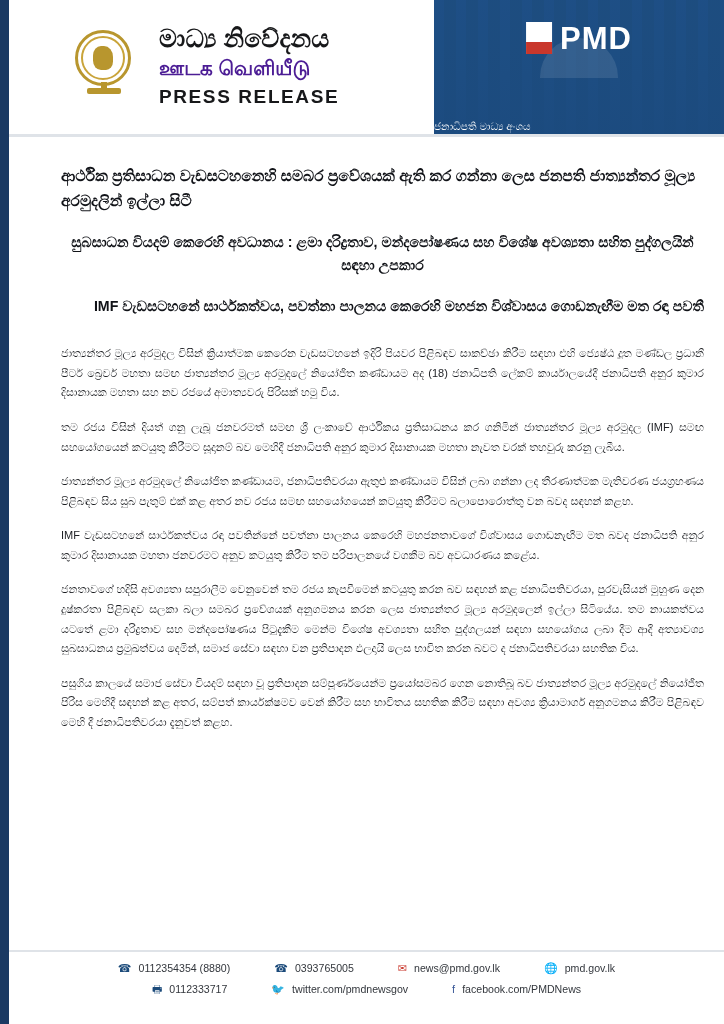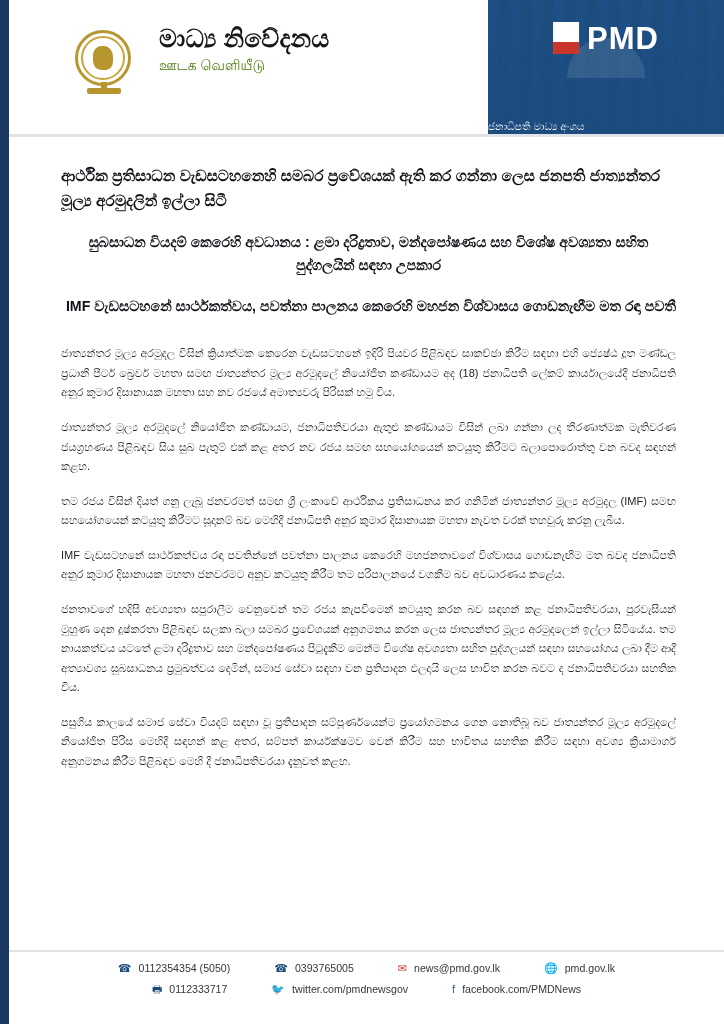--- a/index.html
+++ b/index.html
@@ -83,34 +83,34 @@
     margin-left: 22px;
     line-height: 1.18;
   }
   .title-si {
     font-size: 25px;
     font-weight: bold;
     color: #17181a;
     letter-spacing: .2px;
   }
   .title-ta {
-    font-size: 14px;
-    font-weight: normal;
-    color: #4d7c0f;
+    font-size: 20px;
+    font-weight: bold;
+    color: #4c1d95;
     margin-top: 3px;
   }
   .title-en {
     font-size: 19px;
     font-weight: bold;
     color: #17181a;
     margin-top: 6px;
     letter-spacing: 1.6px;
   }
   .header-right {
-    width: 236px;
+    width: 290px;
     height: 134px;
     position: relative;
     background: #1d4ed8;
     color: #ffffff;
     overflow: hidden;
     flex: none;
   }
   .hr-building {
     position: absolute;
     left: 0; top: 0; right: 0; bottom: 0;
@@ -166,21 +166,21 @@
     margin-top: 43px;
   }
   .pmd-sub .en {
     letter-spacing: .8px;
     font-size: 10px;
     margin-top: 2px;
     padding-left: 25px;
   }
   
   .content {
-    padding: 26px 48px 0 52px;
+    padding: 26px 20px 0 52px;
   }
   .headline {
     font-size: 15.5px;
     font-weight: bold;
     line-height: 1.62;
     color: #111318;
     margin: 0 0 18px 0;
   }
   .subhead {
     font-size: 14.2px;
@@ -250,20 +250,21 @@
       <div class="emblem">
         <div class="ring"></div>
         <div class="ring2"></div>
         <div class="lion"></div>
         <div class="stem"></div>
         <div class="base"></div>
       </div>
       <div class="title-block">
         <div class="title-si">මාධ්‍ය නිවේදනය</div>
         <div class="title-ta">ஊடக வெளியீடு</div>
+        <div class="title-en">PRESS RELEASE</div>
       </div>
     </div>
     <div class="header-right">
       <div class="hr-building"></div>
       <div class="hr-dome"></div>
       <div class="pmd-logo">
         <div class="pmd-mark"></div>
         <div class="pmd-text">PMD</div>
       </div>
       <div class="pmd-sub">
@@ -272,32 +273,32 @@
       </div>
     </div>
   </div>
 
   <div class="content">
     <h1 class="headline">ආර්ථික ප්‍රතිසාධන වැඩසටහනෙහි සමබර ප්‍රවේශයක් ඇති කර ගන්නා ලෙස ජනපති ජාත්‍යන්තර මූල්‍ය අරමුදලින් ඉල්ලා සිටී</h1>
     <h2 class="subhead">සුබසාධන වියදම් කෙරෙහි අවධානය : ළමා දරිද්‍රතාව, මන්දපෝෂණය සහ විශේෂ අවශ්‍යතා සහිත පුද්ගලයින් සඳහා උපකාර</h2>
     <h2 class="subhead2">IMF වැඩසටහනේ සාර්ථකත්වය, පවත්නා පාලනය කෙරෙහි මහජන විශ්වාසය ගොඩනැඟීම මත රඳා පවතී</h2>
 
     <p class="para">ජාත්‍යන්තර මූල්‍ය අරමුදල විසින් ක්‍රියාත්මක කෙරෙන වැඩසටහනේ ඉදිරි පියවර පිළිබඳව සාකච්ඡා කිරීම සඳහා එහි ජ්‍යෙෂ්ඨ දූත මණ්ඩල ප්‍රධානී පීටර් බ්‍රෙවර් මහතා සමඟ ජාත්‍යන්තර මූල්‍ය අරමුදලේ නියෝජිත කණ්ඩායම අද (18) ජනාධිපති ලේකම් කාර්යාලයේදී ජනාධිපති අනුර කුමාර දිසානායක මහතා සහ නව රජයේ අමාත්‍යවරු පිරිසක් හමු විය.</p>
+    <p class="para">තම රජය විසින් දියත් ගනු ලැබූ ජනවරමත් සමඟ ශ්‍රී ලංකාවේ ආර්ථිකය ප්‍රතිසාධනය කර ගනිමින් ජාත්‍යන්තර මූල්‍ය අරමුදල (IMF) සමඟ සහයෝගයෙන් කටයුතු කිරීමට සූදානම් බව මෙහිදී ජනාධිපති අනුර කුමාර දිසානායක මහතා නැවත වරක් තහවුරු කරනු ලැබීය.</p>
     <p class="para">ජාත්‍යන්තර මූල්‍ය අරමුදලේ නියෝජිත කණ්ඩායම, ජනාධිපතිවරයා ඇතුළු කණ්ඩායම විසින් ලබා ගන්නා ලද තීරණාත්මක මැතිවරණ ජයග්‍රහණය පිළිබඳව සිය සුබ පැතුම් එක් කළ අතර නව රජය සමඟ සහයෝගයෙන් කටයුතු කිරීමට බලාපොරොත්තු වන බවද සඳහන් කළහ.</p>
-    <p class="para">තම රජය විසින් දියත් ගනු ලැබූ ජනවරමත් සමඟ ශ්‍රී ලංකාවේ ආර්ථිකය ප්‍රතිසාධනය කර ගනිමින් ජාත්‍යන්තර මූල්‍ය අරමුදල (IMF) සමඟ සහයෝගයෙන් කටයුතු කිරීමට සූදානම් බව මෙහිදී ජනාධිපති අනුර කුමාර දිසානායක මහතා නැවත වරක් තහවුරු කරනු ලැබීය.</p>
     <p class="para">IMF වැඩසටහනේ සාර්ථකත්වය රඳා පවතින්නේ පවත්නා පාලනය කෙරෙහි මහජනතාවගේ විශ්වාසය ගොඩනැඟීම මත බවද ජනාධිපති අනුර කුමාර දිසානායක මහතා ජනවරමට අනුව කටයුතු කිරීම තම පරිපාලනයේ වගකීම බව අවධාරණය කළේය.</p>
     <p class="para">ජනතාවගේ හදිසි අවශ්‍යතා සපුරාලීම වෙනුවෙන් තම රජය කැපවීමෙන් කටයුතු කරන බව සඳහන් කළ ජනාධිපතිවරයා, පුරවැසියන් මුහුණ දෙන දුෂ්කරතා පිළිබඳව සලකා බලා සමබර ප්‍රවේශයක් අනුගමනය කරන ලෙස ජාත්‍යන්තර මූල්‍ය අරමුදලෙන් ඉල්ලා සිටියේය. තම නායකත්වය යටතේ ළමා දරිද්‍රතාව සහ මන්දපෝෂණය පිටුදැකීම මෙන්ම විශේෂ අවශ්‍යතා සහිත පුද්ගලයන් සඳහා සහයෝගය ලබා දීම ආදී අත්‍යාවශ්‍ය සුබසාධනය ප්‍රමුඛත්වය දෙමින්, සමාජ සේවා සඳහා වන ප්‍රතිපාදන ඵලදායි ලෙස භාවිත කරන බවට ද ජනාධිපතිවරයා සහතික විය.</p>
-    <p class="para">පසුගිය කාලයේ සමාජ සේවා වියදම් සඳහා වූ ප්‍රතිපාදන සම්පූර්ණයෙන්ම ප්‍රයෝගමනය ගෙන නොතිබූ බව ජාත්‍යන්තර මූල්‍ය අරමුදලේ නියෝජිත පිරිස මෙහිදී සඳහන් කළ අතර, සම්පත් කාර්යක්ෂමව වෙන් කිරීම සහ භාවිතය සහතික කිරීම සඳහා අවශ්‍ය ක්‍රියාමාර්ග අනුගමනය කිරීම පිළිබඳව මෙහි දී ජනාධිපතිවරයා දැනුවත් කළහ.</p>
+    <p class="para">පසුගිය කාලයේ සමාජ සේවා වියදම් සඳහා වූ ප්‍රතිපාදන සම්පූර්ණයෙන්ම ප්‍රයෝසමබර ගෙන නොතිබූ බව ජාත්‍යන්තර මූල්‍ය අරමුදලේ නියෝජිත පිරිස මෙහිදී සඳහන් කළ අතර, සම්පත් කාර්යක්ෂමව වෙන් කිරීම සහ භාවිතය සහතික කිරීම සඳහා අවශ්‍ය ක්‍රියාමාර්ග අනුගමනය කිරීම පිළිබඳව මෙහි දී ජනාධිපතිවරයා දැනුවත් කළහ.</p>
   </div>
 
   <div class="footer">
     <div class="footer-row">
       <div class="fitem">
         <span class="fic">☎</span>
-        <span>0112354354 (5050)</span>
+        <span>0112354354 (8880)</span>
       </div>
       <div class="fitem">
         <span class="fic">☎</span>
         <span>0393765005</span>
       </div>
       <div class="fitem">
         <span class="fic red">✉</span>
         <span>news@pmd.gov.lk</span>
       </div>
       <div class="fitem">

